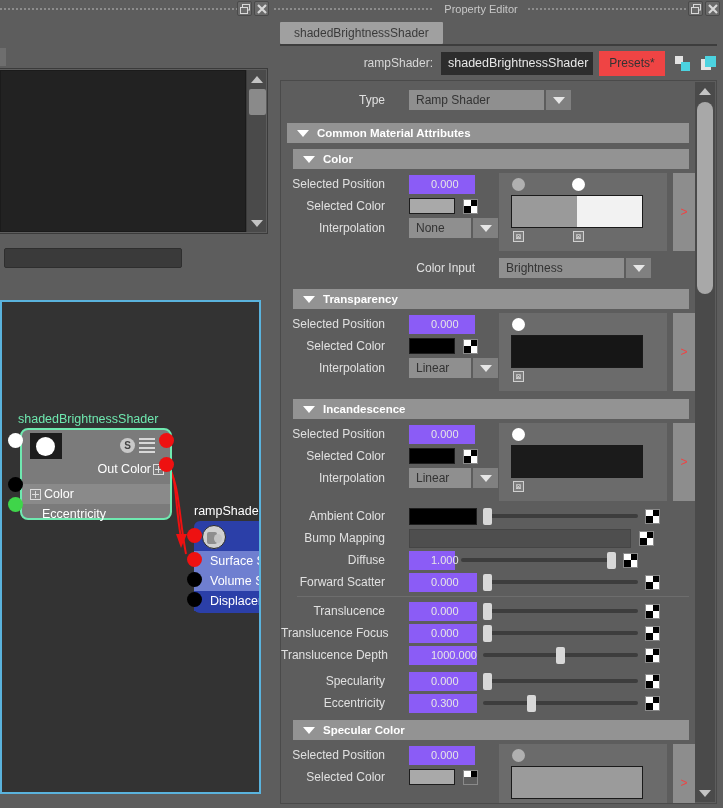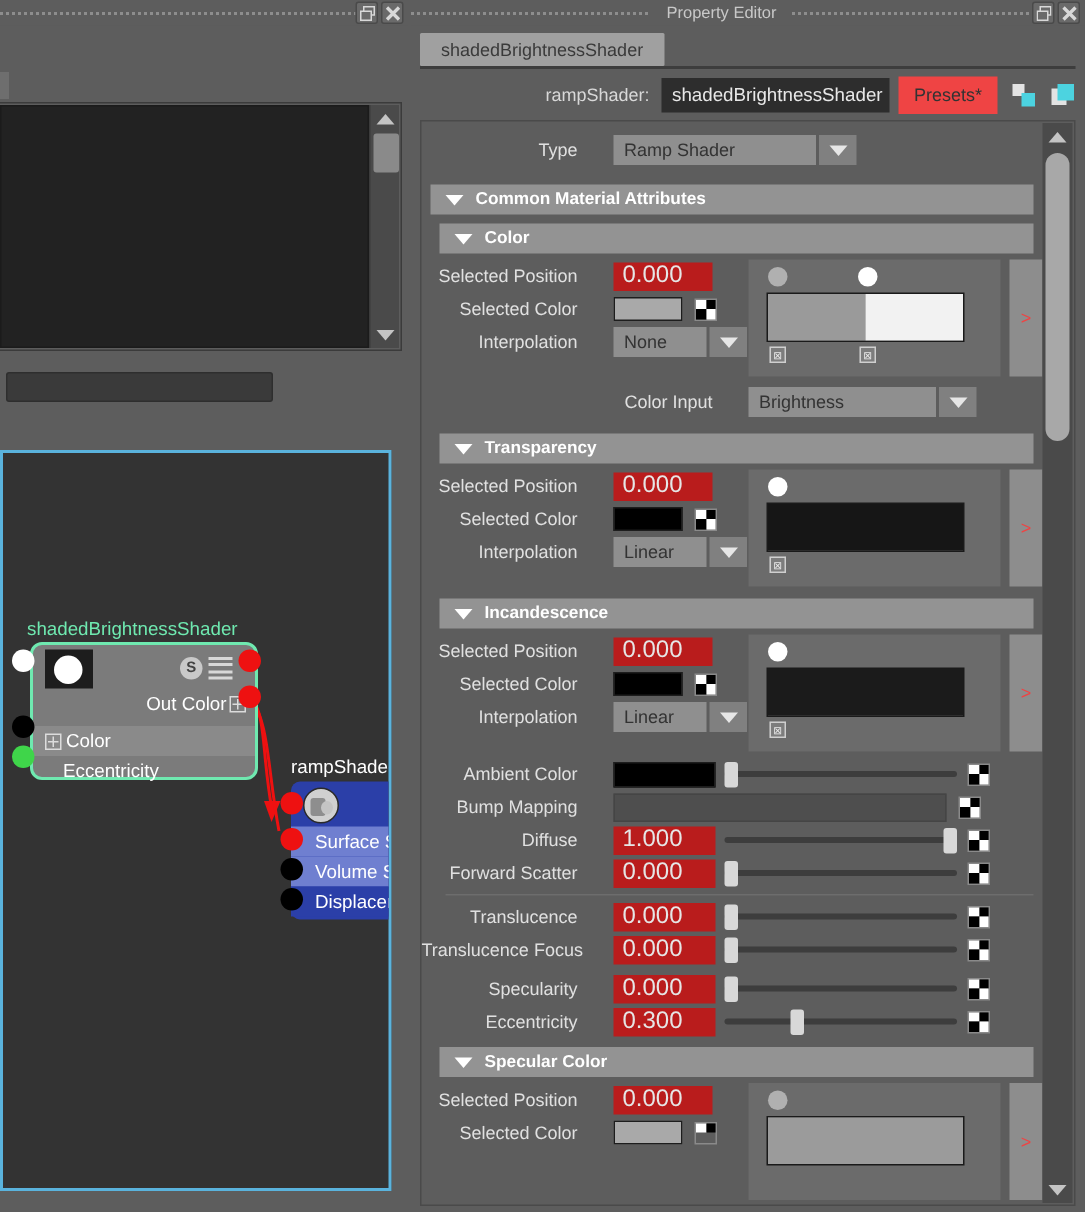--- a/index.html
+++ b/index.html
@@ -235,23 +235,23 @@
   .sh-arrow {
     width: 0; height: 0;
     border-left: 6px solid transparent;
     border-right: 6px solid transparent;
     border-top: 7px solid #ffffff;
     margin: 0 8px 0 10px;
   }
   .sh-text { color: #ffffff; font-size: 11.5px; font-weight: bold; text-align: right; }
 
   .txtfield {
-    background: #b91c1c; color: #e6e6e6;
-    font-size: 16px; height: 19px;
-    display: flex; align-items: center; padding-left: 6px;
+    background: #8b5cf6; color: #e6e6e6;
+    font-size: 11px; height: 19px;
+    display: flex; align-items: center; padding-left: 22px;
   }
   .swatch { height: 16px; border: 1px solid #1d1d1d; }
   .combo {
     height: 20px; background: #8f8f8f; color: #333;
     font-size: 12px; display: flex; align-items: center; padding-left: 7px;
   }
   .combo-arrow {
     width: 25px; height: 20px; background: #808080;
     display: flex; align-items: center; justify-content: center;
     margin-left: 2px;
@@ -646,21 +646,21 @@
             <div style="height: 19px; width: 222px; background: rgb(78, 78, 78); border: 1px solid rgb(69, 69, 69);"></div>
             <div class="mapbtn" style="margin-left: 8px;">
               <span></span>
               <span></span>
               <span></span>
               <span></span>
             </div>
           </div>
           <div class="pe-row">
             <div class="pe-row-label">Diffuse</div>
-            <div class="txtfield" style="width: 68px;">1.000</div>
+            <div class="txtfield" style="width: 46px;">1.000</div>
             <div class="slider-wrap" style="width: 155px; flex: 0 0 auto; margin-left: 6px;">
               <div class="slider-track"></div>
               <div class="slider-handle" style="left: 146px;"></div>
             </div>
             <div class="mapbtn" style="margin-left: 7px;">
               <span></span>
               <span></span>
               <span></span>
               <span></span>
             </div>
@@ -701,20 +701,34 @@
               <div class="slider-track"></div>
               <div class="slider-handle" style="left: 0px;"></div>
             </div>
             <div class="mapbtn" style="margin-left: 7px;">
               <span></span>
               <span></span>
               <span></span>
               <span></span>
             </div>
           </div>
+          <div class="pe-row">
+            <div class="pe-row-label">Translucence Depth</div>
+            <div class="txtfield" style="width: 68px;">1000.000</div>
+            <div class="slider-wrap" style="width: 155px; flex: 0 0 auto; margin-left: 6px;">
+              <div class="slider-track"></div>
+              <div class="slider-handle" style="left: 73px;"></div>
+            </div>
+            <div class="mapbtn" style="margin-left: 7px;">
+              <span></span>
+              <span></span>
+              <span></span>
+              <span></span>
+            </div>
+          </div>
         </div>
 
 
       <div id="specular-rows" style="margin-top:4px;">
           <div class="pe-row">
             <div class="pe-row-label">Specularity</div>
             <div class="txtfield" style="width: 68px;">0.000</div>
             <div class="slider-wrap" style="width: 155px; flex: 0 0 auto; margin-left: 6px;">
               <div class="slider-track"></div>
               <div class="slider-handle" style="left: 0px;"></div>

